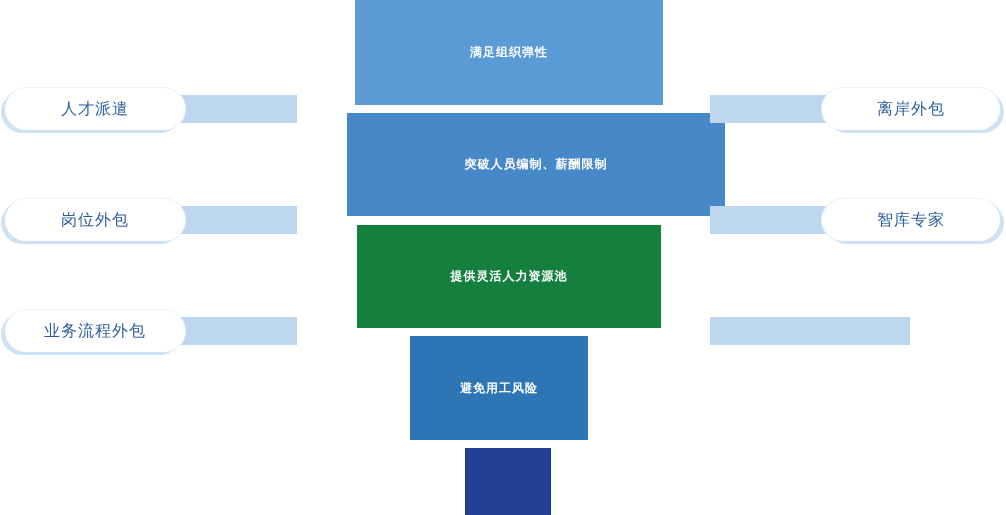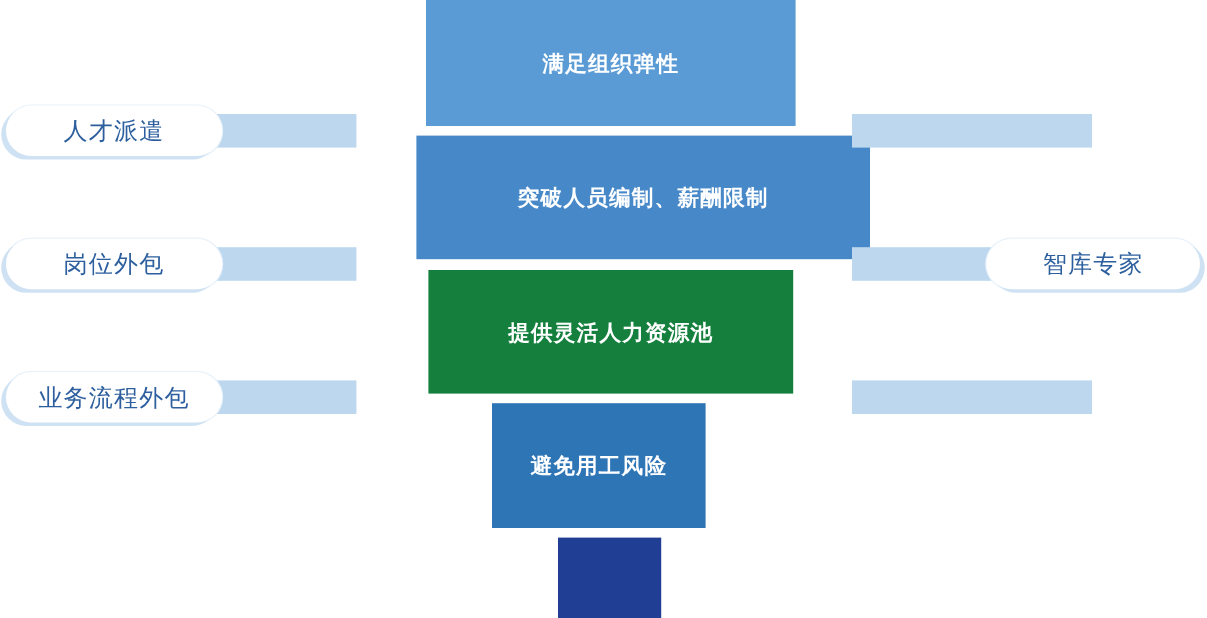--- a/index.html
+++ b/index.html
@@ -15,21 +15,21 @@
   }
 
   
   .funnel-box {
     position: absolute;
     display: flex;
     align-items: center;
     justify-content: center;
     color: #ffffff;
     font-weight: bold;
-    font-size: 18px;
+    font-size: 12px;
     letter-spacing: 1px;
     text-align: center;
   }
   .fb1 { left: 355px; top: 0;     width: 308px; height: 105px; background: #5b9bd5; }
   .fb2 { left: 347px; top: 113px; width: 378px; height: 103px; background: #4788c8; }
   .fb3 { left: 357px; top: 225px; width: 304px; height: 103px; background: #15803d; }
   .fb4 { left: 410px; top: 336px; width: 178px; height: 104px; background: #2e75b6; }
   .stem { left: 465px; top: 448px; width: 86px; height: 67px; background: #203f94; position: absolute; }
 
   
@@ -48,21 +48,21 @@
   
   .pill {
     position: absolute;
     height: 42px;
     background: #ffffff;
     border-radius: 21px;
     display: flex;
     align-items: center;
     justify-content: center;
     color: #2d5f9e;
-    font-size: 20px;
+    font-size: 16px;
     letter-spacing: 1px;
     box-shadow: -4px 3px 0 #cfe2f4, 0 0 0 1px #e9f2fb;
   }
   .pl1 { left: 5px;   top: 88px;  width: 180px; }
   .pl2 { left: 5px;   top: 199px; width: 180px; }
   .pl3 { left: 5px;   top: 310px; width: 180px; }
   .pr1 { left: 822px; top: 88px;  width: 178px; box-shadow: 4px 3px 0 #cfe2f4, 0 0 0 1px #e9f2fb; }
   .pr2 { left: 822px; top: 199px; width: 178px; box-shadow: 4px 3px 0 #cfe2f4, 0 0 0 1px #e9f2fb; }
   .pr3 { left: 822px; top: 310px; width: 178px; box-shadow: 4px 3px 0 #cfe2f4, 0 0 0 1px #e9f2fb; }
 </style>
@@ -96,17 +96,20 @@
   <div class="pill pl1">
     <span>人才派遣</span>
   </div>
   <div class="pill pl3">
     <span>业务流程外包</span>
   </div>
   <div class="pill pl2">
     <span>岗位外包</span>
   </div>
 
+  <div class="pill pr1">
+    <span>离岸外包</span>
+  </div>
   <div class="pill pr2">
     <span>智库专家</span>
   </div>
 
 </div>
 
 </body></html>

